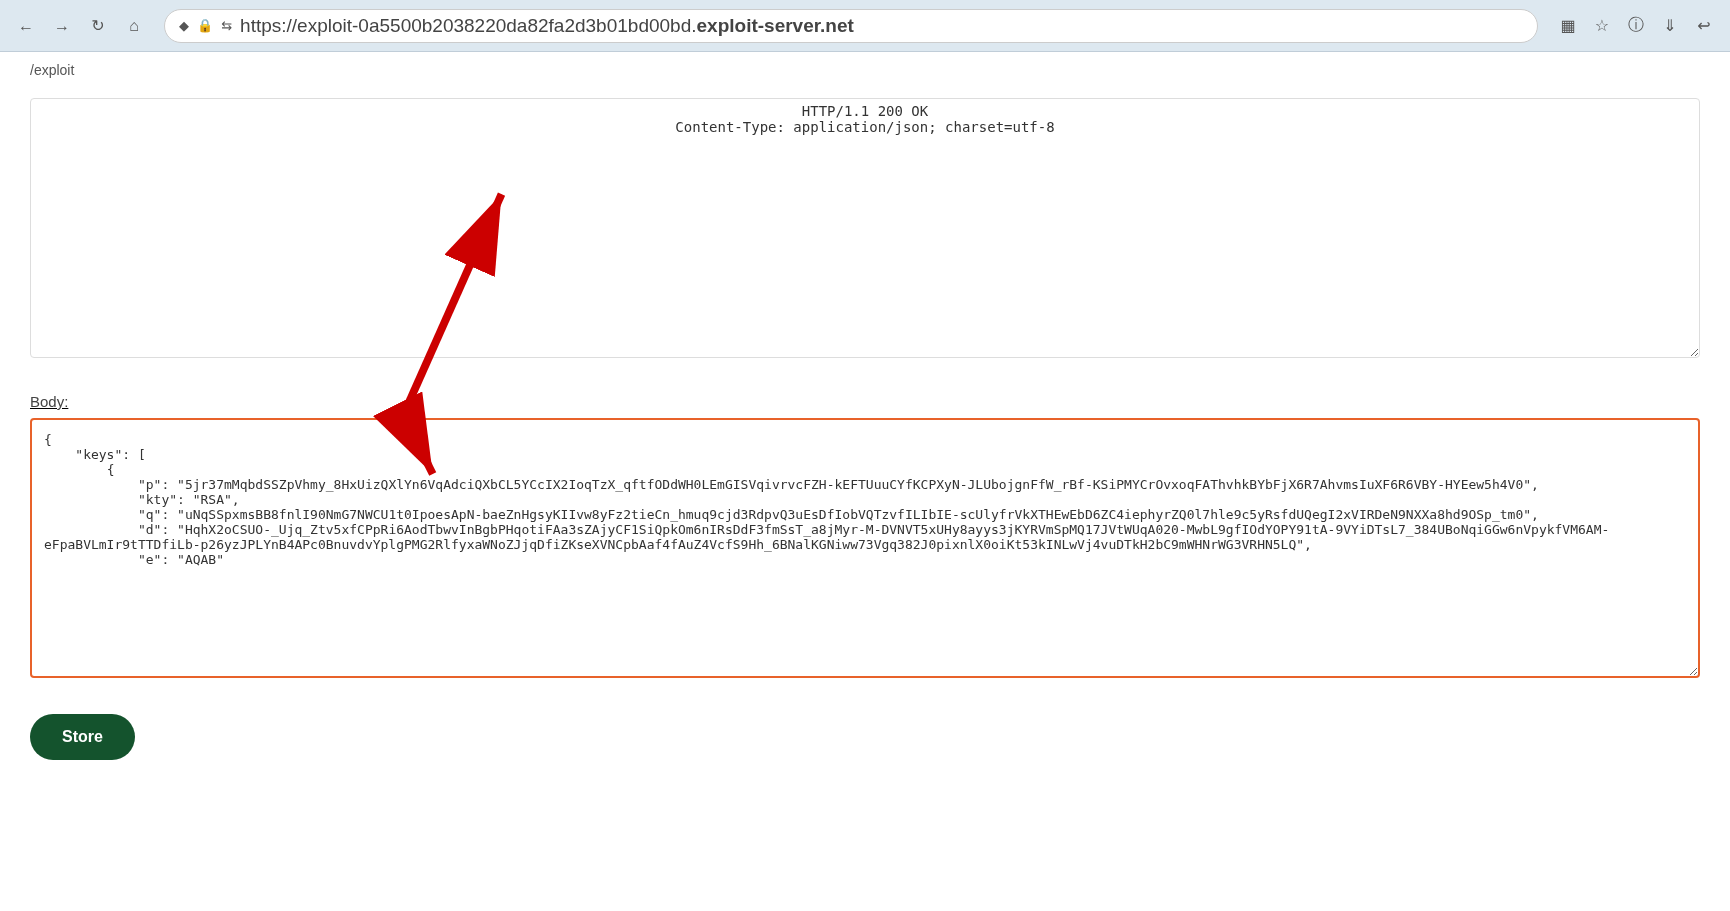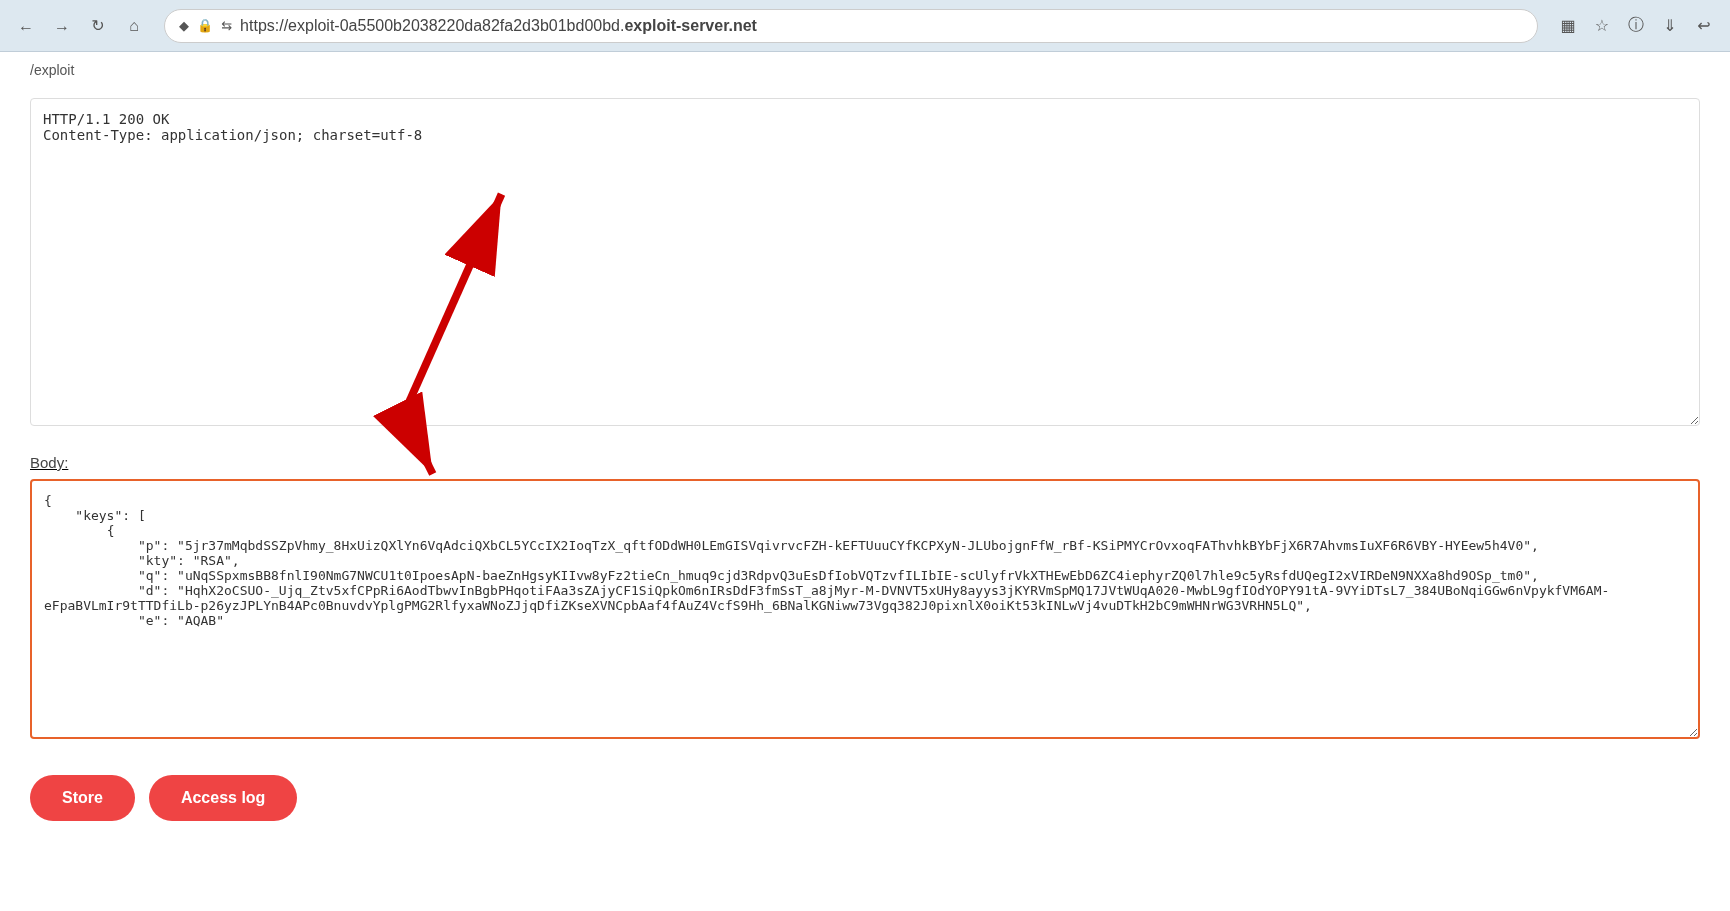--- a/index.html
+++ b/index.html
@@ -43,21 +43,21 @@
       align-items: center;
       padding: 0 14px;
       gap: 8px;
       font-size: 14px;
       color: #333;
       border: 1px solid #ccc;
       margin: 0 8px;
     }
 
     .address-bar .secure-icon { color: #555; font-size: 13px; }
-    .address-bar .url-text { font-size: 16px; color: #444; }
+    .address-bar .url-text { font-size: 19px; color: #444; }
     .address-bar .url-text .bold { font-weight: bold; }
 
     .browser-actions {
       display: flex; align-items: center; gap: 6px;
     }
     .browser-actions span {
       width: 28px; height: 28px;
       display: flex; align-items: center; justify-content: center;
       cursor: pointer;
       color: #555;
@@ -82,34 +82,35 @@
 
     
     .section-label {
       font-size: 15px;
       color: #444;
       margin-bottom: 8px;
     }
 
     .head-textarea {
       width: 100%;
-      height: 328px;
+      height: 260px;
       border: 1px solid #ddd;
       border-radius: 4px;
-      padding: 12px;
+      padding: 4px;
       font-size: 14px;
       font-family: monospace;
       color: #333;
       resize: both;
       outline: none;
       background: white;
+      text-align: center;
     }
 
     .body-section {
-      margin-top: 24px;
+      margin-top: 31px;
       text-decoration: underline;
     }
 
     .body-textarea {
       width: 100%;
       height: 260px;
       border: 2px solid #e8622a;
       border-radius: 4px;
       padding: 12px;
       font-size: 13px;
@@ -135,21 +136,21 @@
 
     
     .buttons-row {
       display: flex;
       gap: 14px;
       margin-top: 32px;
       padding-left: 0;
     }
 
     .btn-orange {
-      background: #ef4444;
+      background: #14532d;
       color: white;
       border: none;
       border-radius: 24px;
       padding: 14px 32px;
       font-size: 16px;
       font-weight: bold;
       cursor: pointer;
     }
 
     
@@ -229,16 +230,15 @@
             "p": "5jr37mMqbdSSZpVhmy_8HxUizQXlYn6VqAdciQXbCL5YCcIX2IoqTzX_qftfODdWH0LEmGISVqivrvcFZH-kEFTUuuCYfKCPXyN-JLUbojgnFfW_rBf-KSiPMYCrOvxoqFAThvhkBYbFjX6R7AhvmsIuXF6R6VBY-HYEew5h4V0",
             "kty": "RSA",
             "q": "uNqSSpxmsBB8fnlI90NmG7NWCU1t0IpoesApN-baeZnHgsyKIIvw8yFz2tieCn_hmuq9cjd3RdpvQ3uEsDfIobVQTzvfILIbIE-scUlyfrVkXTHEwEbD6ZC4iephyrZQ0l7hle9c5yRsfdUQegI2xVIRDeN9NXXa8hd9OSp_tm0",
             "d": "HqhX2oCSUO-_Ujq_Ztv5xfCPpRi6AodTbwvInBgbPHqotiFAa3sZAjyCF1SiQpkOm6nIRsDdF3fmSsT_a8jMyr-M-DVNVT5xUHy8ayys3jKYRVmSpMQ17JVtWUqA020-MwbL9gfIOdYOPY91tA-9VYiDTsL7_384UBoNqiGGw6nVpykfVM6AM-eFpaBVLmIr9tTTDfiLb-p26yzJPLYnB4APc0BnuvdvYplgPMG2RlfyxaWNoZJjqDfiZKseXVNCpbAaf4fAuZ4VcfS9Hh_6BNalKGNiww73Vgq382J0pixnlX0oiKt53kINLwVj4vuDTkH2bC9mWHNrWG3VRHN5LQ",
             "e": "AQAB"</textarea>
     </div>
   </div>
 
   <div class="buttons-row">
     <button class="btn-orange">Store</button>
-    <button class="btn-orange">Access log</button>
   </div>
 
 </div>
 
 </body></html>

